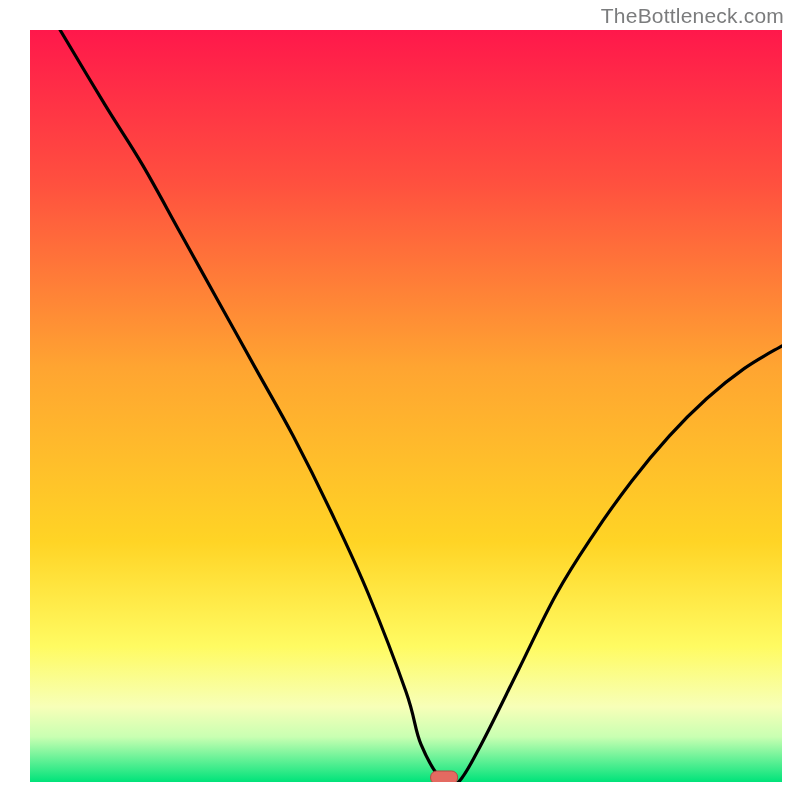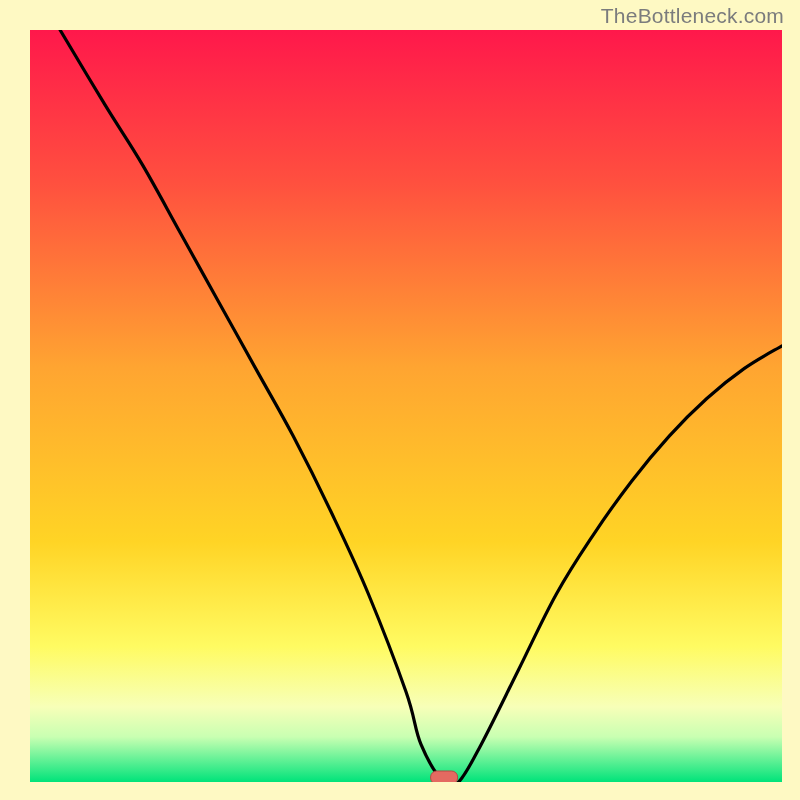--- a/index.html
+++ b/index.html
@@ -8,21 +8,21 @@
     width: 800px;
     height: 800px;
     overflow: hidden;
     background: #000;
     font-family: Arial, Helvetica, sans-serif;
   }
   .frame {
     position: relative;
     width: 800px;
     height: 800px;
-    background: #fef9c3;
+    background: #ffffff;
   }
   .plot-area {
     position: absolute;
     left: 30px;
     top: 30px;
     width: 752px;
     height: 752px;
     box-sizing: border-box;
   }
   .watermark {

